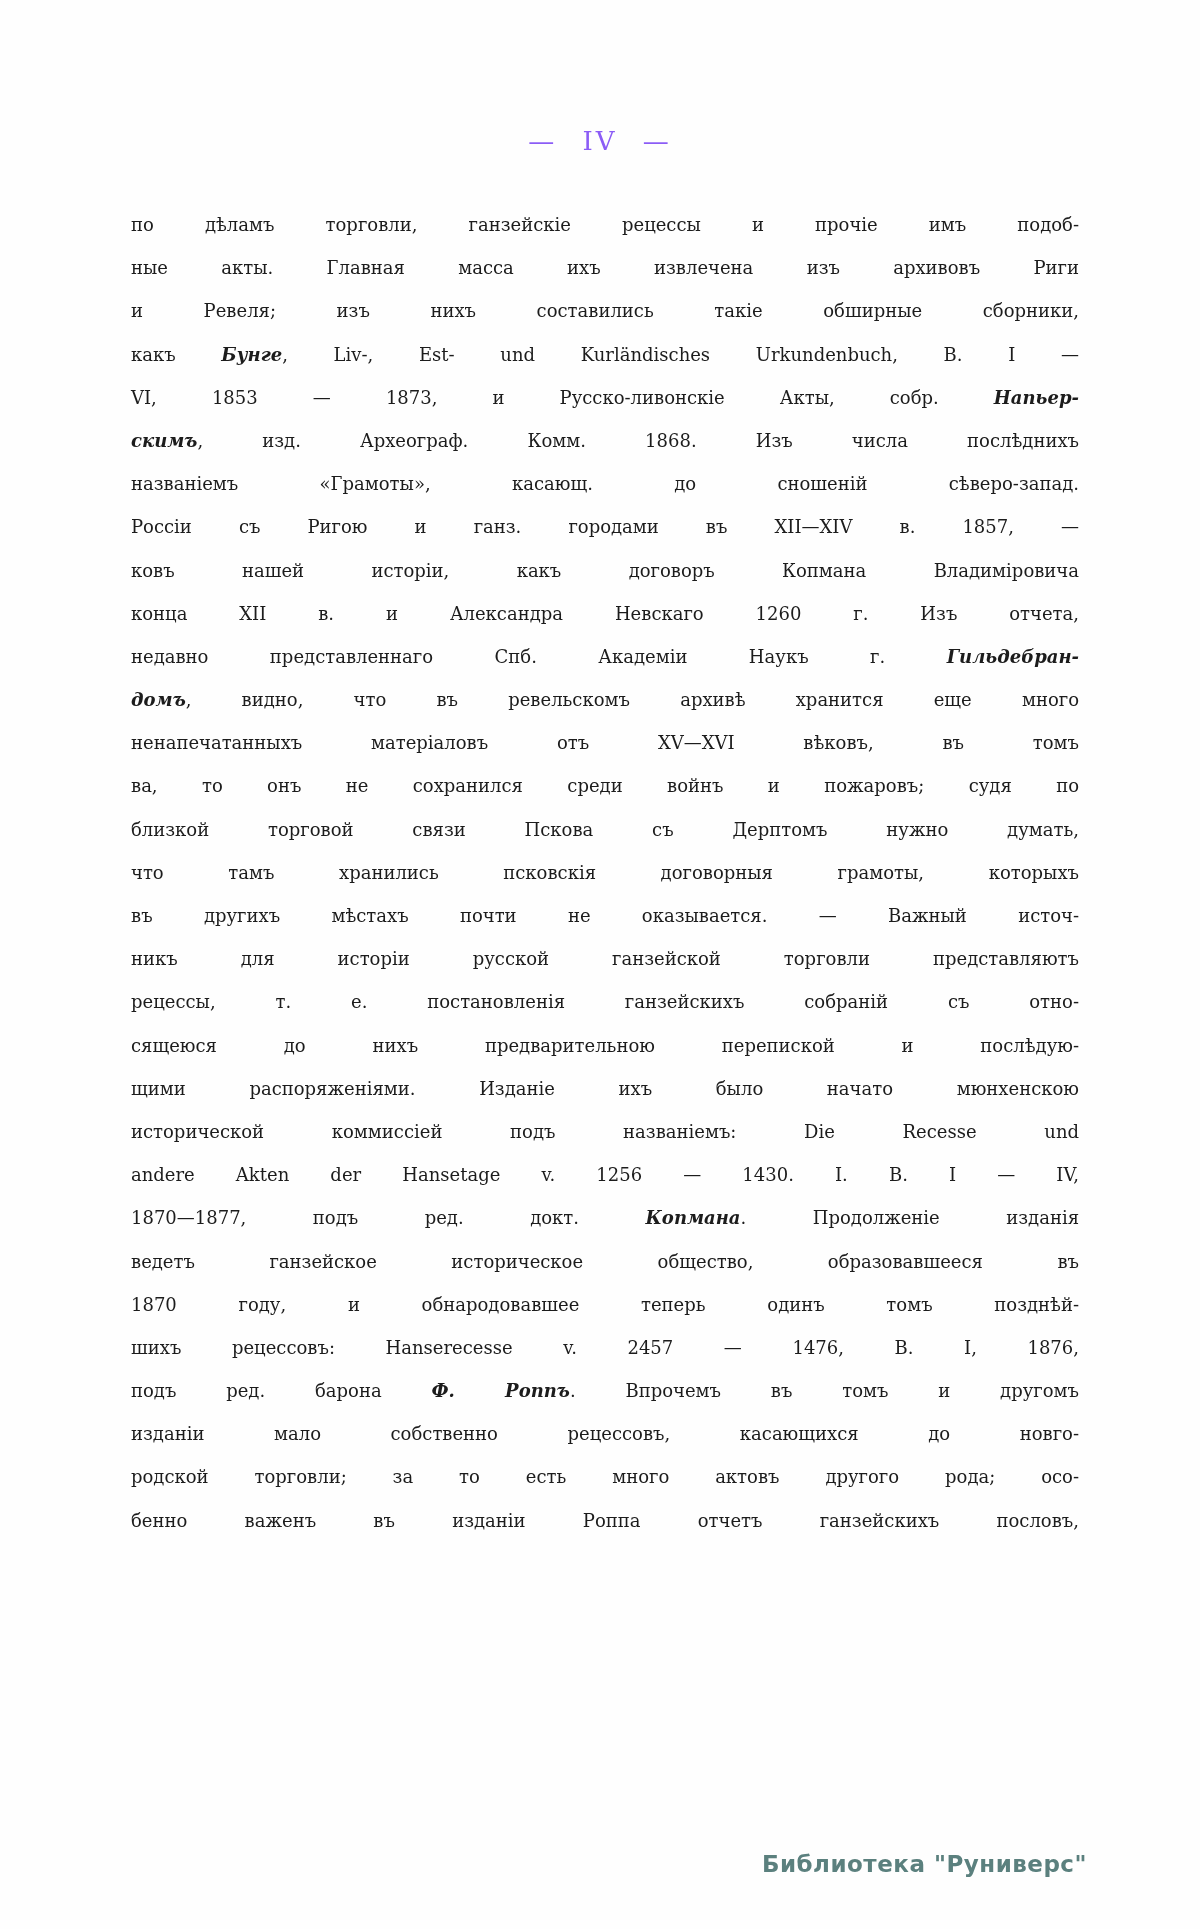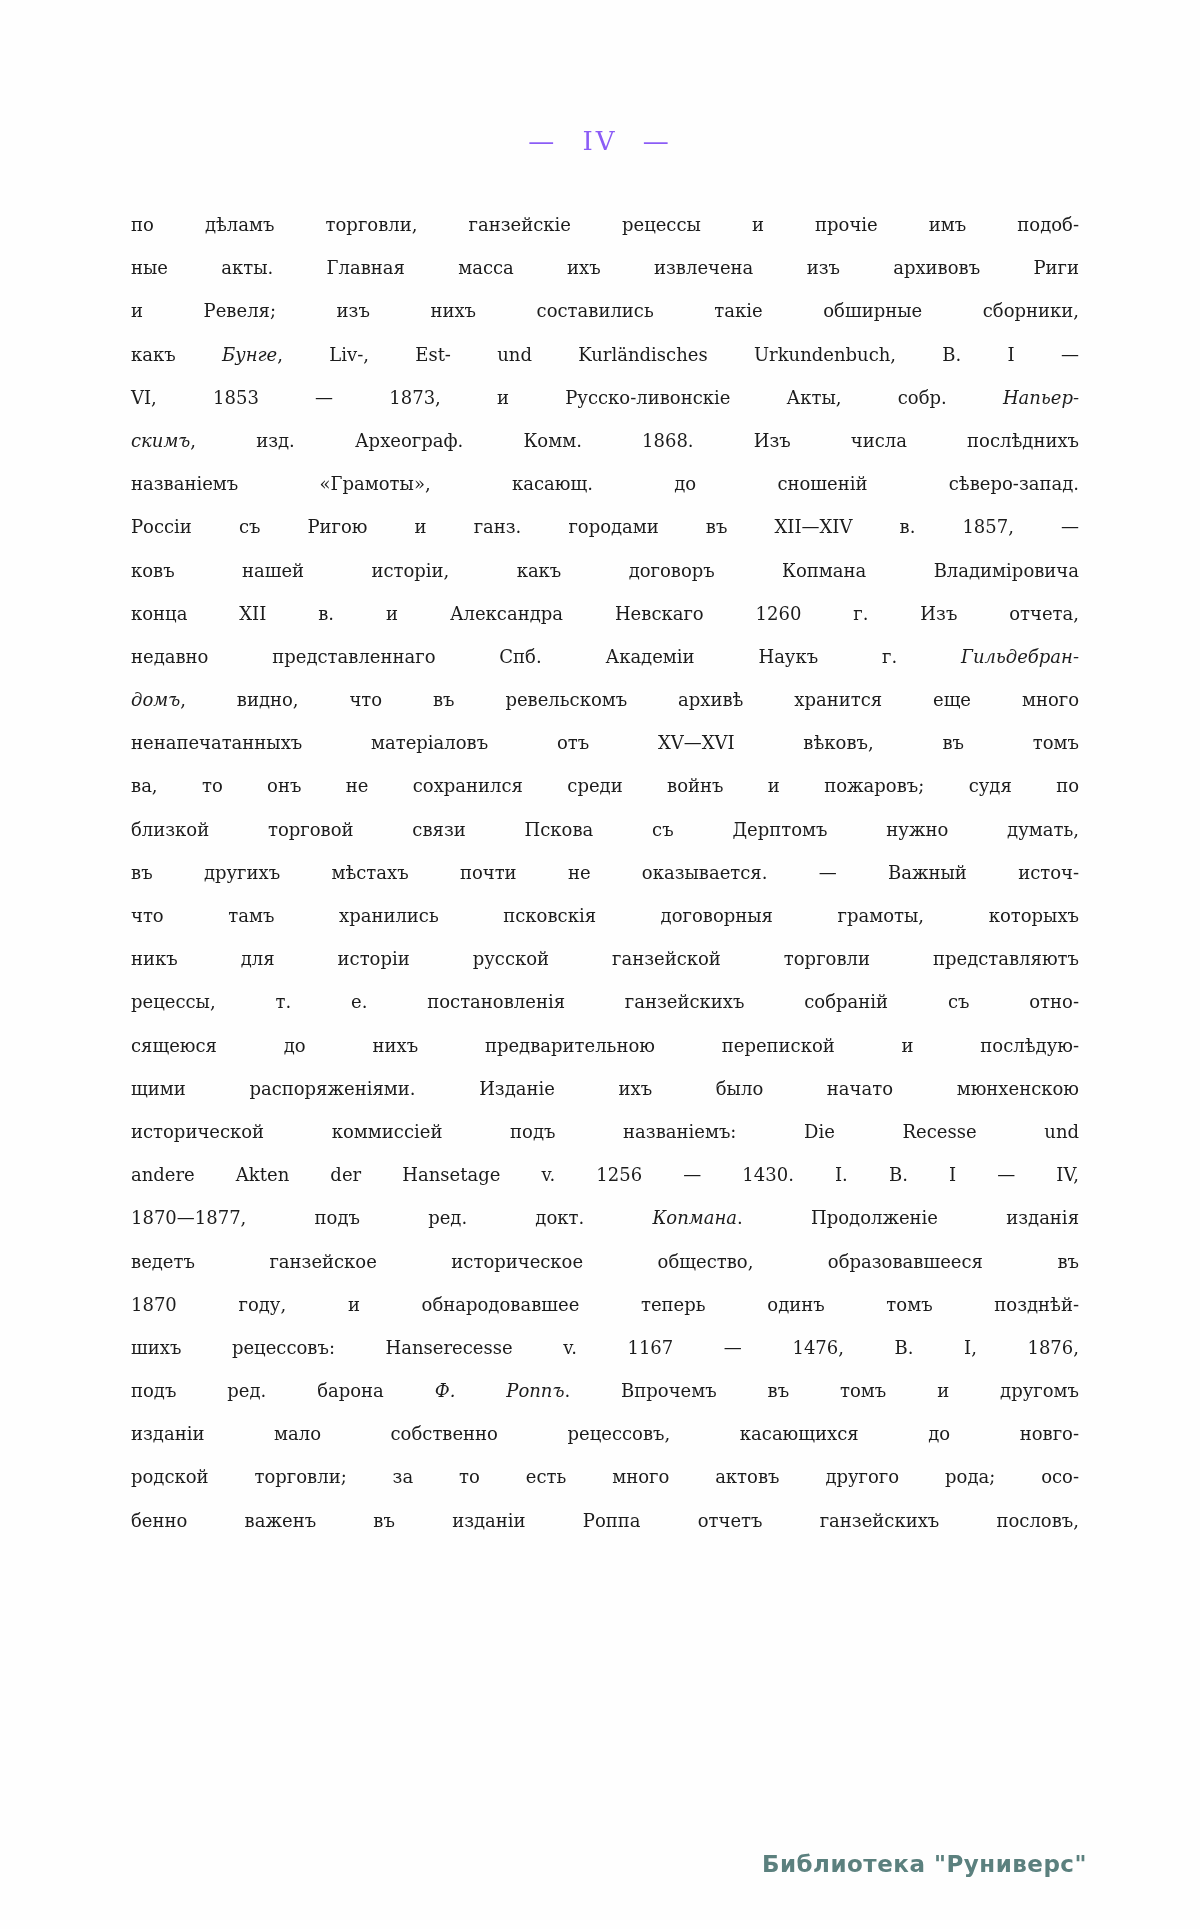--- a/index.html
+++ b/index.html
@@ -35,20 +35,21 @@
     color: #1c1c1c;
   }
   .line {
     text-align: justify;
     text-align-last: justify;
     height: 43.2px;
     overflow: visible;
   }
   .em {
     font-style: italic;
+    font-weight: bold;
   }
   .watermark {
     position: absolute;
     top: 1851px;
     right: 113px;
     font-family: "DejaVu Sans", sans-serif;
     font-weight: bold;
     font-size: 23px;
     letter-spacing: 0.5px;
   }
@@ -67,31 +68,31 @@
     <div class="line"><span class="em">скимъ</span><span>, изд. Археограф. Комм. 1868. Изъ числа послѣднихъ</span></div>
     <div class="line"><span>названіемъ «Грамоты», касающ. до сношеній сѣверо-запад.</span></div>
     <div class="line"><span>Россіи съ Ригою и ганз. городами въ XII—XIV в. 1857, —</span></div>
     <div class="line"><span>ковъ нашей исторіи, какъ договоръ Копмана Владиміровича</span></div>
     <div class="line"><span>конца XII в. и Александра Невскаго 1260 г. Изъ отчета,</span></div>
     <div class="line"><span>недавно представленнаго Спб. Академіи Наукъ г. </span><span class="em">Гильдебран-</span></div>
     <div class="line"><span class="em">домъ</span><span>, видно, что въ ревельскомъ архивѣ хранится еще много</span></div>
     <div class="line"><span>ненапечатанныхъ матеріаловъ отъ XV—XVI вѣковъ, въ томъ</span></div>
     <div class="line"><span>ва, то онъ не сохранился среди войнъ и пожаровъ; судя по</span></div>
     <div class="line"><span>близкой торговой связи Пскова съ Дерптомъ нужно думать,</span></div>
+    <div class="line"><span>что тамъ хранились псковскія договорныя грамоты, которыхъ</span></div>
     <div class="line"><span>въ другихъ мѣстахъ почти не оказывается. — Важный источ-</span></div>
-    <div class="line"><span>что тамъ хранились псковскія договорныя грамоты, которыхъ</span></div>
     <div class="line"><span>никъ для исторіи русской ганзейской торговли представляютъ</span></div>
     <div class="line"><span>рецессы, т. е. постановленія ганзейскихъ собраній съ отно-</span></div>
     <div class="line"><span>сящеюся до нихъ предварительною перепиской и послѣдую-</span></div>
     <div class="line"><span>щими распоряженіями. Изданіе ихъ было начато мюнхенскою</span></div>
     <div class="line"><span>исторической коммиссіей подъ названіемъ: Die Recesse und</span></div>
     <div class="line"><span>andere Akten der Hansetage v. 1256 — 1430. I. B. I — IV,</span></div>
     <div class="line"><span>1870—1877, подъ ред. докт. </span><span class="em">Копмана</span><span>. Продолженіе изданія</span></div>
     <div class="line"><span>ведетъ ганзейское историческое общество, образовавшееся въ</span></div>
     <div class="line"><span>1870 году, и обнародовавшее теперь одинъ томъ позднѣй-</span></div>
-    <div class="line"><span>шихъ рецессовъ: Hanserecesse v. 1167 — 1476, B. I, 1876,</span></div>
+    <div class="line"><span>шихъ рецессовъ: Hanserecesse v. 2457 — 1476, B. I, 1876,</span></div>
     <div class="line"><span>подъ ред. барона </span><span class="em">Ф. Роппъ</span><span>. Впрочемъ въ томъ и другомъ</span></div>
     <div class="line"><span>изданіи мало собственно рецессовъ, касающихся до новго-</span></div>
     <div class="line"><span>родской торговли; за то есть много актовъ другого рода; осо-</span></div>
     <div class="line"><span>бенно важенъ въ изданіи Роппа отчетъ ганзейскихъ пословъ,</span></div>
   </div>
 
 <div class="watermark" style="color: rgb(91, 128, 126);">Библиотека "Руниверс"</div>
 
 </body></html>

